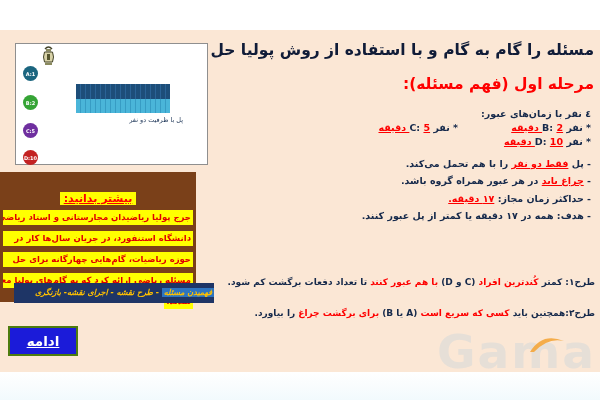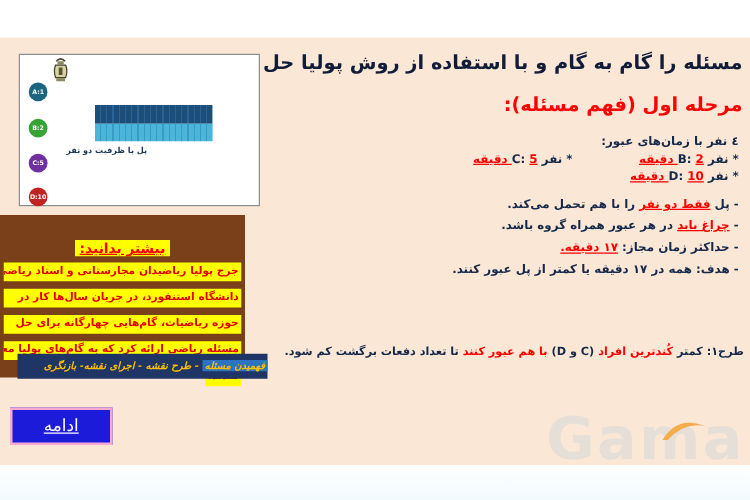--- a/index.html
+++ b/index.html
@@ -23,29 +23,29 @@
   .plan{font-size:9px;font-weight:bold}
   .plan1{top:247px;right:5px}
   .plan2{top:278px;right:5px}
   .panel{left:15px;top:13px;width:191px;height:120px;background:#fff;border:1px solid #8f8f8f}
   .pcircle{position:absolute;left:7px;width:15px;height:15px;border-radius:50%;color:#fff;font-size:5px;font-weight:bold;display:flex;align-items:center;justify-content:center}
   .c1{top:22px;background:#1b657f}.c2{top:51px;background:#35a435}.c3{top:79px;background:#6f2f9f}.c4{top:106px;background:#c32222}
   .lantern{position:absolute;left:25px;top:2px}
   .bridge{position:absolute;left:60px;top:40px;width:94px;height:29px}
   .b-top{height:15px;background:repeating-linear-gradient(90deg,#1d4e79 0 4px,#2a6396 4px 5px)}
   .b-bot{height:14px;background:repeating-linear-gradient(90deg,#4ab5d9 0 4px,#379cc4 4px 5px)}
-  .bcaption{position:absolute;left:37px;top:72px;width:120px;text-align:left;font-size:6.5px;font-weight:bold;color:#1d3557;direction:rtl}
+  .bcaption{position:absolute;left:47px;top:72px;width:120px;text-align:right;font-size:6.5px;font-weight:normal;color:#1d3557;direction:rtl}
   .brown{left:0;top:142px;width:196px;height:130px;background:#7a4019;padding-top:20px;box-sizing:border-box}
   .km-title{display:block;margin:0 auto;width:max-content;background:#ffff00;color:#fe0000;font-weight:bold;font-size:11px;text-decoration:underline;padding:0 4px;direction:rtl}
   .km-lines{margin-top:5px;padding:0 3px;direction:rtl}
   .km-line{display:block;background:#ffff00;color:#e00000;font-weight:bold;font-size:8.5px;height:15px;line-height:15px;margin-bottom:6px;text-align:right;padding:0 2px;white-space:nowrap;overflow:hidden}
   .km-last{display:inline-block;width:auto;min-width:24px}
   .steps{left:14px;top:253px;width:200px;height:20px;background:#1e3566;color:#ffc000;font-size:8px;font-weight:bold;font-style:italic;direction:rtl;line-height:20px;white-space:nowrap}
   .steps .hl{background:#2d74c0;padding:0 2px}
-  .btn{left:8px;top:296px;width:82px;height:30px;background:#1b1bd9;border:2px solid #f9a8d4;color:#fff;font-weight:normal;font-size:13.5px;text-decoration:underline;display:flex;align-items:center;justify-content:center;cursor:pointer;box-sizing:border-box}
+  .btn{left:8px;top:296px;width:70px;height:30px;background:#1b1bd9;border:2px solid #4d7c0f;color:#fff;font-weight:bold;font-size:13.5px;text-decoration:underline;display:flex;align-items:center;justify-content:center;cursor:pointer;box-sizing:border-box}
   .wm{position:absolute;right:4px;top:324px;font-size:47px;font-weight:bold;letter-spacing:2px;color:rgba(200,212,220,0.42)}
   .swoosh{position:absolute;right:34px;top:330px}
 </style>
 </head>
 <body>
 
 <div class="stage">
   <div class="slide"></div>
   <div class="bottomband"></div>
 
@@ -66,20 +66,23 @@
     <div class="abs rtl rules navy">
       <div><span>- پل </span><span class="red-u">فقط دو نفر</span><span> را با هم تحمل می‌کند.</span></div>
       <div><span>- </span><span class="red-u">چراغ باید</span><span> در هر عبور همراه گروه باشد.</span></div>
       <div><span>- حداکثر زمان مجاز: </span><span class="red-u">۱۷ دقیقه.</span></div>
       <div><span>- هدف: همه در ۱۷ دقیقه یا کمتر از پل عبور کنند.</span></div>
     </div>
 
 
     <div class="abs rtl plan plan1 navy">
       <span>طرح۱: کمتر </span><span class="red">کُندترین افراد </span><span>(C و D)</span><span class="red"> با هم عبور کنند </span><span>تا تعداد دفعات برگشت کم شود.</span>
+    </div>
+    <div class="abs rtl plan plan2 navy">
+      <span>طرح۲:همچنین باید </span><span class="red">کسی که سریع است </span><span>(A یا B)</span><span class="red"> برای برگشت چراغ</span><span> را بیاورد.</span>
     </div>
 
     <div class="abs panel">
       <span class="lantern">
         <svg width="15" height="21" viewBox="0 0 15 21">
           <path d="M4 3 Q7.5 -1 11 3" fill="none" stroke="#44442a" stroke-width="1.4"></path>
           <rect x="5" y="3" width="5" height="2.5" fill="#8a8a5e"></rect>
           <path d="M3.5 6 Q1.5 11 3.5 16 L11.5 16 Q13.5 11 11.5 6 Z" fill="#d8d2a8" stroke="#44442a" stroke-width="1"></path>
           <rect x="6" y="8" width="3" height="6" fill="#55552e"></rect>
           <rect x="4" y="16.5" width="7" height="2.5" fill="#8a8a5e"></rect>

